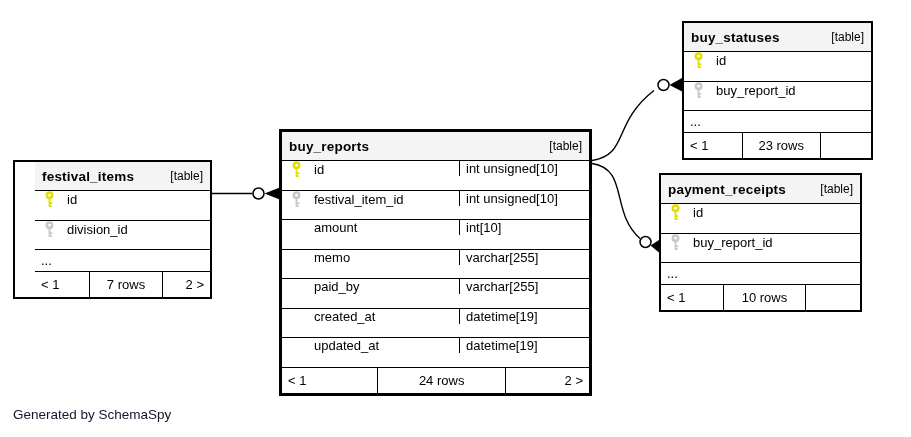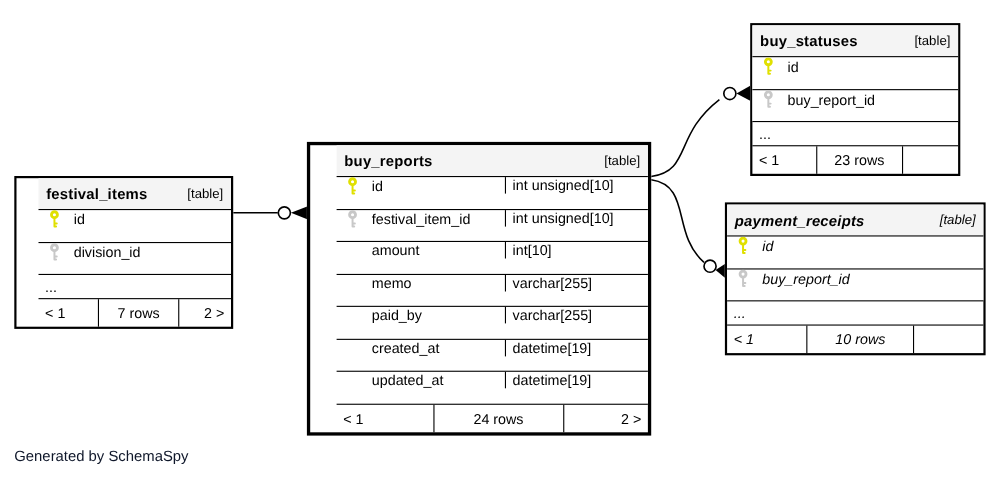--- a/index.html
+++ b/index.html
@@ -22,21 +22,21 @@
   }
   .tbox {
     position: absolute;
     background: #ffffff;
     border: 2px solid #000000;
     box-sizing: border-box;
     font-size: 13px;
     color: #000000;
     margin-top: 12px;
   }
-  .tbox.focal { border-width: 3px; padding-left: 24px; }
+  .tbox.focal { border-width: 3px; }
   .thead {
     height: 28px;
     background: #f4f4f4;
     display: flex;
     align-items: center;
     justify-content: space-between;
     padding: 0 7px;
     box-sizing: border-box;
   }
   .tname { font-weight: bold; font-size: 13.5px; letter-spacing: 0.2px; }
@@ -274,21 +274,21 @@
       </div>
     </div>
     <div class="tellipsis">...</div>
     <div class="tpager">
       <span class="pprev">&lt; 1</span>
       <span class="pcount">23 rows</span>
       <span class="pnext"></span>
     </div>
   </div>
 
-  <div class="tbox" style="left:659px; top:172px; width:237px;font-style:italic;">
+  <div class="tbox" style="left:659px; top:161px; width:203px;">
     <div class="thead">
       <span class="tname">payment_receipts</span>
       <span class="ttag">[table]</span>
     </div>
     <div class="trow">
       <div class="cell-name">
         <span class="keyslot">
           <svg class="keyicon" width="11" height="17" viewBox="0 0 11 17">
             <g fill="none" stroke-linecap="round" stroke="#e0e000">
               <circle cx="5.5" cy="4.2" r="2.7" stroke-width="2.6"></circle>

